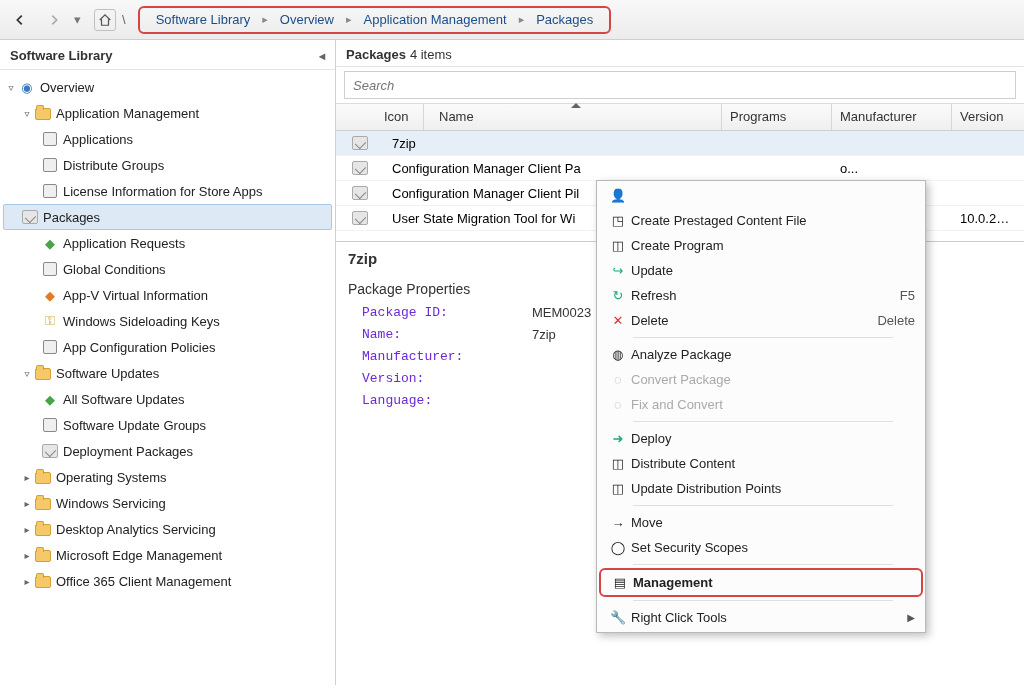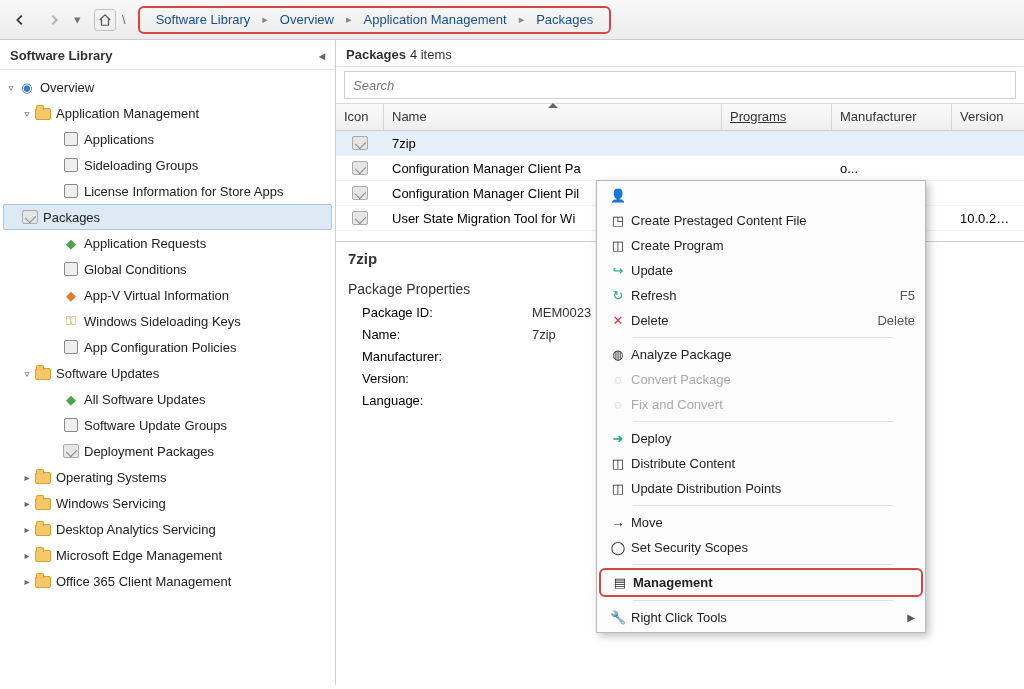--- a/index.html
+++ b/index.html
@@ -44,42 +44,42 @@
   display:flex; align-items:center; height:26px; padding-left:6px; cursor:pointer;
   white-space:nowrap;
 }
 .tree-row.selected { background:#dde9f5; border:1px solid #a8c8e4; border-radius:2px; margin:0 3px; padding-left:3px;}
 .twisty { width:14px; text-align:center; color:#666; font-size:10px; }
 .node-icon { width:18px; height:16px; display:flex; align-items:center; justify-content:center; margin-right:4px;}
 .node-label { color:#222; }
 
 .depth-0 { padding-left: 4px; }
 .depth-1 { padding-left: 20px; }
-.depth-2 { padding-left: 48px; }
+.depth-2 { padding-left: 27px; }
 
 .main {
   flex:1; display:flex; flex-direction:column; position:relative; background:#fff;
 }
 .main-header { padding:6px 10px 4px; font-size:14px; color:#333; border-bottom:1px solid #e4e4e4; }
 .search-row { padding:4px 8px; }
 .search-row input {
   width:100%; height:28px; border:1px solid #cfcfcf; padding:0 8px; font-style:italic; color:#888;
 }
 
 .grid { display:flex; flex-direction:column; }
 .grid-head {
   display:flex; background:linear-gradient(#fbfbfb,#efefef);
   border-top:1px solid #dcdcdc; border-bottom:1px solid #cfcfcf; height:28px;
 }
 .gh { border-right:1px solid #d6d6d6; padding:5px 8px; color:#333; font-weight:400; position:relative;}
 .gh .sort::after{
   content:""; position:absolute; top:-1px; left:50%; transform:translateX(-50%);
   border-left:5px solid transparent; border-right:5px solid transparent; border-bottom:5px solid #666;
 }
-.col-icon{width:48px;} .col-name{flex:1; min-width:0;} .col-prog{width:110px;text-decoration:underline;} .col-manu{width:120px;} .col-ver{width:72px; border-right:none;}
+.col-icon{width:48px;margin-left:40px;} .col-name{flex:1; min-width:0;margin-left:7px;} .col-prog{width:110px;} .col-manu{width:120px;} .col-ver{width:72px; border-right:none;}
 
 .grid-body .row{
   display:flex; height:25px; align-items:center; border-bottom:1px solid #f2f2f2;
 }
 .row.selected{ background:#e6eef7; }
 .cell{padding:0 8px; overflow:hidden; text-overflow:ellipsis; white-space:nowrap;}
 .c-icon{width:48px; display:flex; justify-content:center;}
 .c-name{flex:1;} .c-prog{width:110px;} .c-manu{width:120px;} .c-ver{width:72px;}
 
 .box-icon{
@@ -89,21 +89,21 @@
 .box-icon::after{
   content:""; position:absolute; left:3px; top:3px; width:8px; height:6px;
   border:1px solid #888; border-top:none; border-right:none; transform:rotate(-45deg);
 }
 
 .details-split{ border-top:1px solid #ccc; margin-top:10px; padding:8px 12px 0; }
 .details-title{ font-size:15px; font-weight:600; color:#333; margin-bottom:14px;}
 .details-sub{ font-size:14px; color:#333; margin-bottom:8px;}
 .prop-grid{ padding-left:14px; }
 .prop-row{ display:flex; height:22px; }
-.prop-key{ width:170px; color:#000000;} .prop-val{ color:#333;}
+.prop-key{ width:170px; color:#6d28d9;font-family:Liberation Mono, monospace;} .prop-val{ color:#333;}
 
 
 .context-menu{
   position:absolute; top:140px; left:260px; width:330px;
   background:#fcfcfc; border:1px solid #b8b8b8; box-shadow:3px 3px 8px rgba(0,0,0,0.25);
   padding:2px; z-index:100;
 }
 .cm-group-sep{ height:1px; margin:4px 30px 4px 34px; background:#e0e0e0;}
 .cm-item{
   display:flex; align-items:center; height:25px; padding:0 8px 0 6px; cursor:default;
@@ -184,21 +184,21 @@
           <span class="node-icon">
             <span class="sq"></span>
           </span>
           <span class="node-label">Applications</span>
         </div>
         <div class="tree-row depth-2">
           <span class="twisty"></span>
           <span class="node-icon">
             <span class="sq"></span>
           </span>
-          <span class="node-label">Sideloading Groups</span>
+          <span class="node-label">Distribute Groups</span>
         </div>
         <div class="tree-row depth-2">
           <span class="twisty"></span>
           <span class="node-icon">
             <span class="sq"></span>
           </span>
           <span class="node-label">License Information for Store Apps</span>
         </div>
         <div class="tree-row depth-2 selected">
           <span class="twisty"></span>

